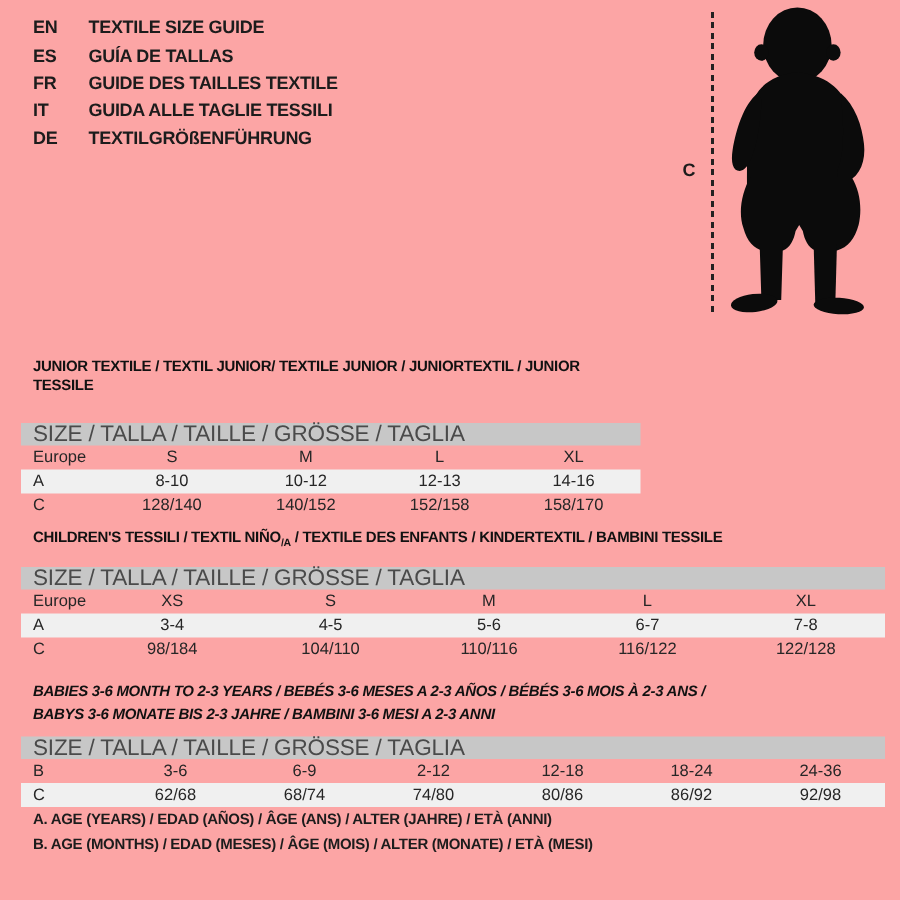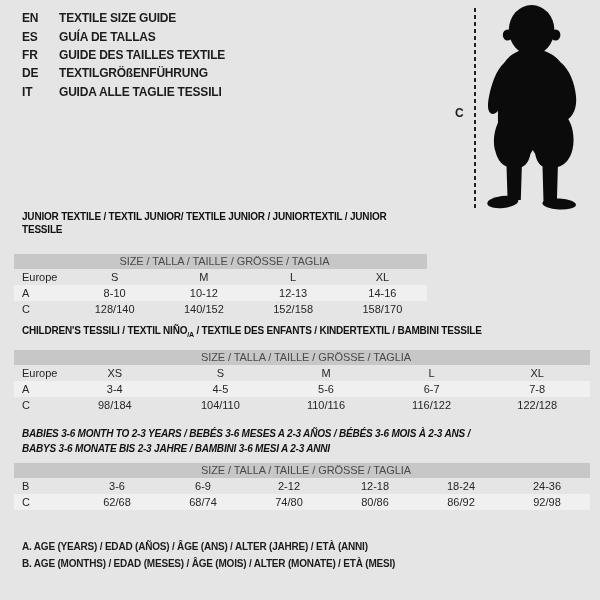--- a/index.html
+++ b/index.html
@@ -1,45 +1,45 @@
 <!DOCTYPE html>
 <html><head>
 <meta charset="utf-8">
 <style>
   html,body { margin:0; padding:0; background:#fff; }
   #canvas {
-    position:relative; width:600px; height:600px; background:#e5e5e5;
+    position:relative; width:600px; height:600px; background:#fca5a5;
     font-family:"Liberation Sans", sans-serif; color:#1c1c1c; overflow:hidden;
   }
 
   
   .langs { position:absolute; left:22px; top:9px; }
   .lang-row { display:flex; height:18.4px; align-items:center;
               font-weight:bold; font-size:12px; letter-spacing:-0.2px; }
   .lang-code { width:37px; }
 
   
   .dash-line { position:absolute; left:474px; top:8px; width:2px; height:200px;
     background:repeating-linear-gradient(to bottom,#222 0px,#222 4px,transparent 4px,transparent 7px); }
   .height-label { position:absolute; left:455px; top:106px; font-weight:bold; font-size:12px; }
   .silhouette { position:absolute; left:486px; top:4px; }
 
   
-  .sizetable { position:absolute; left:14px; }
+  .sizetable { position:absolute; left:14px;margin-top:28px; }
   #t1 { top:210px; width:413px; }
   #t2 { top:324px; width:576px; }
   #t3 { top:426px; width:576px; }
   .t-title { font-weight:bold; font-size:10px; letter-spacing:-0.2px; color:#111;
              padding-left:8px; line-height:13px; }
   #t1 .t-title { margin-bottom:18px; }
   #t2 .t-title { margin-bottom:9px; }
   #t3 .t-title { line-height:15px; margin-bottom:7px;font-style:italic; }
   .t-sub { font-size:7px; vertical-align:sub; }
   .bar { height:15px; line-height:15px; background:#c7c7c7; padding-left:8px;
-         font-size:11px; color:#4a4a4a; letter-spacing:-0.1px;text-align:center; }
+         font-size:15px; color:#4a4a4a; letter-spacing:-0.1px; }
   .row { display:grid; height:16px; align-items:center; font-size:11px; color:#262626; }
   #t1 .row { grid-template-columns:56px repeat(4,1fr); }
   #t2 .row { grid-template-columns:48px repeat(5,1fr); }
   #t3 .row { grid-template-columns:60px repeat(6,1fr); }
   .row .lbl { padding-left:8px; text-align:left; }
   .row .val { text-align:center; }
   .stripe { background:#f0f0f0; }
 
   
   .notes { position:absolute; left:22px; top:538px; }
@@ -57,26 +57,26 @@
     </div>
     <div class="lang-row">
       <span class="lang-code">ES</span>
       <span class="lang-title">GUÍA DE TALLAS</span>
     </div>
     <div class="lang-row">
       <span class="lang-code">FR</span>
       <span class="lang-title">GUIDE DES TAILLES TEXTILE</span>
     </div>
     <div class="lang-row">
+      <span class="lang-code">IT</span>
+      <span class="lang-title">GUIDA ALLE TAGLIE TESSILI</span>
+    </div>
+    <div class="lang-row">
       <span class="lang-code">DE</span>
       <span class="lang-title">TEXTILGRÖßENFÜHRUNG</span>
-    </div>
-    <div class="lang-row">
-      <span class="lang-code">IT</span>
-      <span class="lang-title">GUIDA ALLE TAGLIE TESSILI</span>
     </div>
   </div>
 
   <div class="dash-line"></div>
   <div class="height-label">C</div>
   <svg class="silhouette" width="96" height="206" viewBox="0 0 80 206" preserveAspectRatio="none">
     <g fill="#0b0b0b">
       <ellipse cx="38" cy="26" rx="19" ry="25"></ellipse>
       <ellipse cx="18" cy="31" rx="4" ry="5.5"></ellipse>
       <ellipse cx="58" cy="31" rx="4" ry="5.5"></ellipse>

